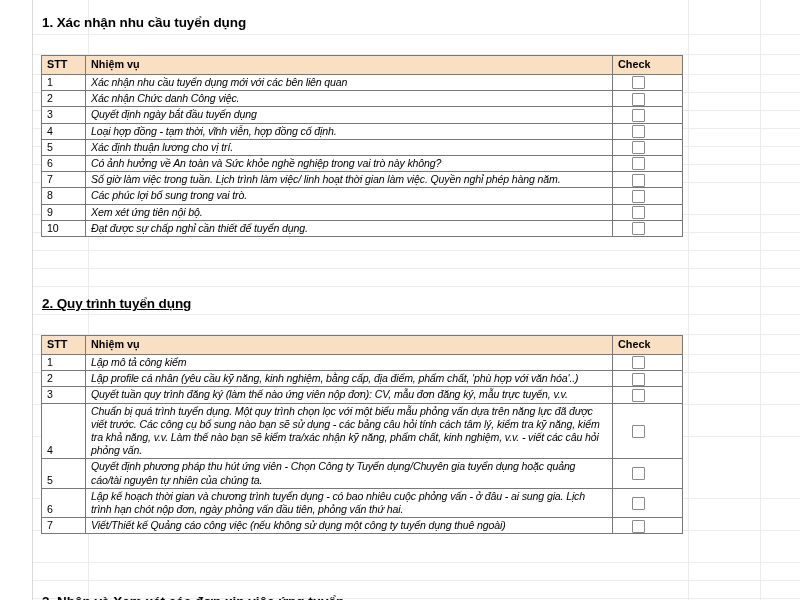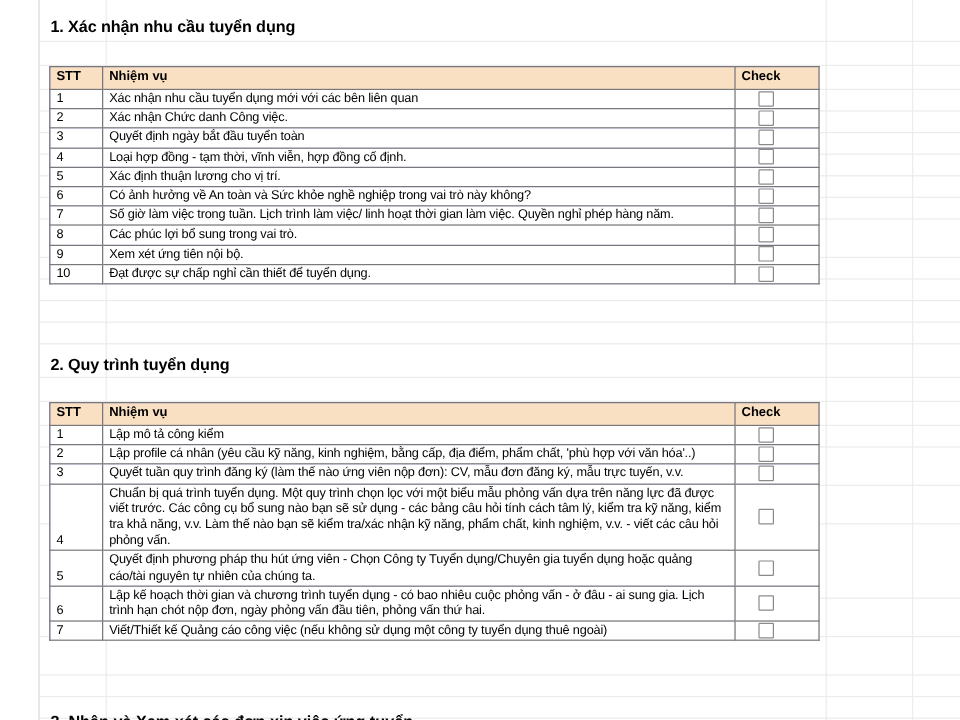--- a/index.html
+++ b/index.html
@@ -81,21 +81,21 @@
   }
 
   
   .tbl {
     position: absolute;
     left: 41px;
     width: 641px;
     border-collapse: collapse;
     table-layout: fixed;
     z-index: 2;
-    background: #c4b5fd;
+    background: #ef4444;
   }
   .tbl td, .tbl th {
     border: 1px solid #787878;
     padding: 1px 4px 1px 5px;
     font-size: 10.6px;
     line-height: 13.2px;
     vertical-align: bottom;
     color: #000000;
     font-weight: normal;
     text-align: left;
@@ -110,21 +110,21 @@
     height: 16px;
     letter-spacing: 0;
   }
   .col-stt { width: 44px; }
   .col-task { width: 527px; }
   .col-check { width: 70px; }
 
   .th-check { text-align: center; }
 
   td.stt { vertical-align: bottom; }
-  td.task { vertical-align: top; }
+  td.task { vertical-align: top; font-style: italic; }
   td.check {
     text-align: center;
     vertical-align: middle;
     padding: 0;
   }
 
   .cbox {
     display: inline-block;
     width: 11px;
     height: 11px;
@@ -207,21 +207,21 @@
           <td class="task">Xác nhận nhu cầu tuyển dụng mới với các bên liên quan</td>
           <td class="check"><span class="cbox"></span></td>
         </tr>
         <tr>
           <td class="stt">2</td>
           <td class="task">Xác nhận Chức danh Công việc.</td>
           <td class="check"><span class="cbox"></span></td>
         </tr>
         <tr>
           <td class="stt">3</td>
-          <td class="task">Quyết định ngày bắt đầu tuyển toàn</td>
+          <td class="task">Quyết định ngày bắt đầu tuyển dụng</td>
           <td class="check"><span class="cbox"></span></td>
         </tr>
         <tr>
           <td class="stt">4</td>
           <td class="task">Loại hợp đồng - tạm thời, vĩnh viễn, hợp đồng cố định.</td>
           <td class="check"><span class="cbox"></span></td>
         </tr>
         <tr>
           <td class="stt">5</td>
           <td class="task">Xác định thuận lương cho vị trí.</td>
@@ -248,21 +248,21 @@
           <td class="check"><span class="cbox"></span></td>
         </tr>
         <tr>
           <td class="stt">10</td>
           <td class="task">Đạt được sự chấp nghỉ cần thiết để tuyển dụng.</td>
           <td class="check"><span class="cbox"></span></td>
         </tr>
       </tbody>
   </table>
 
-  <div class="heading" style="top:296px;">2. Quy trình tuyển dụng</div>
+  <div class="heading" style="top:296px;text-decoration:underline;">2. Quy trình tuyển dụng</div>
 
   <table class="tbl" style="top:335px;">
     <colgroup>
       <col class="col-stt">
         <col class="col-task">
         <col class="col-check">
     </colgroup>
     <thead>
       <tr>
         <th>STT</th>

